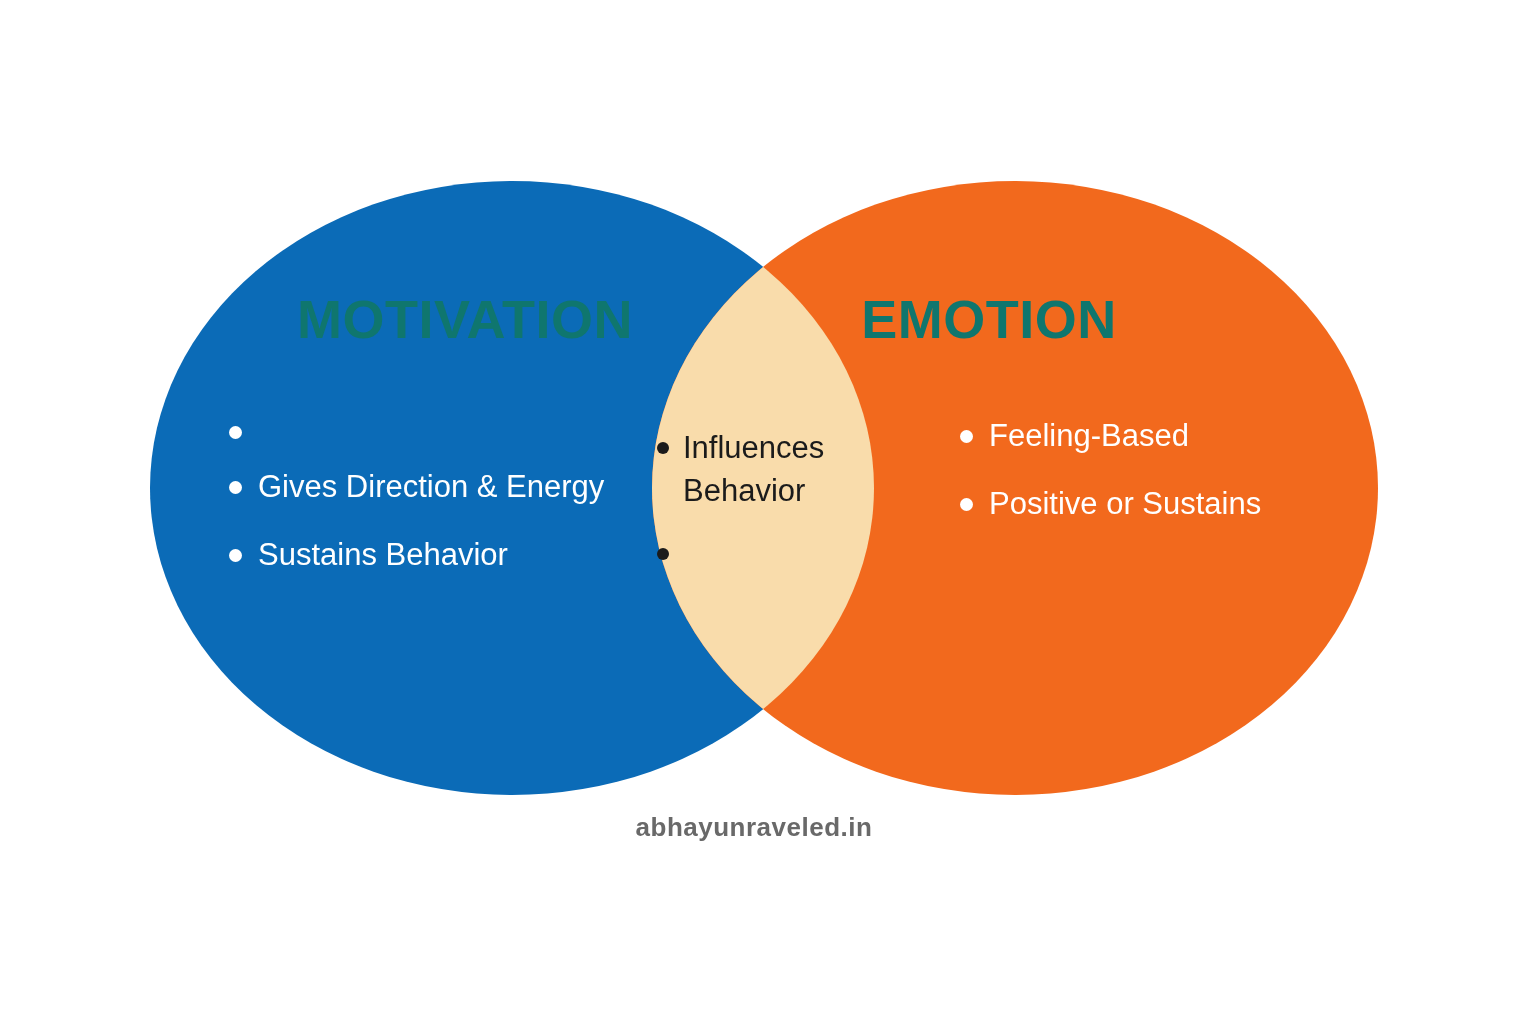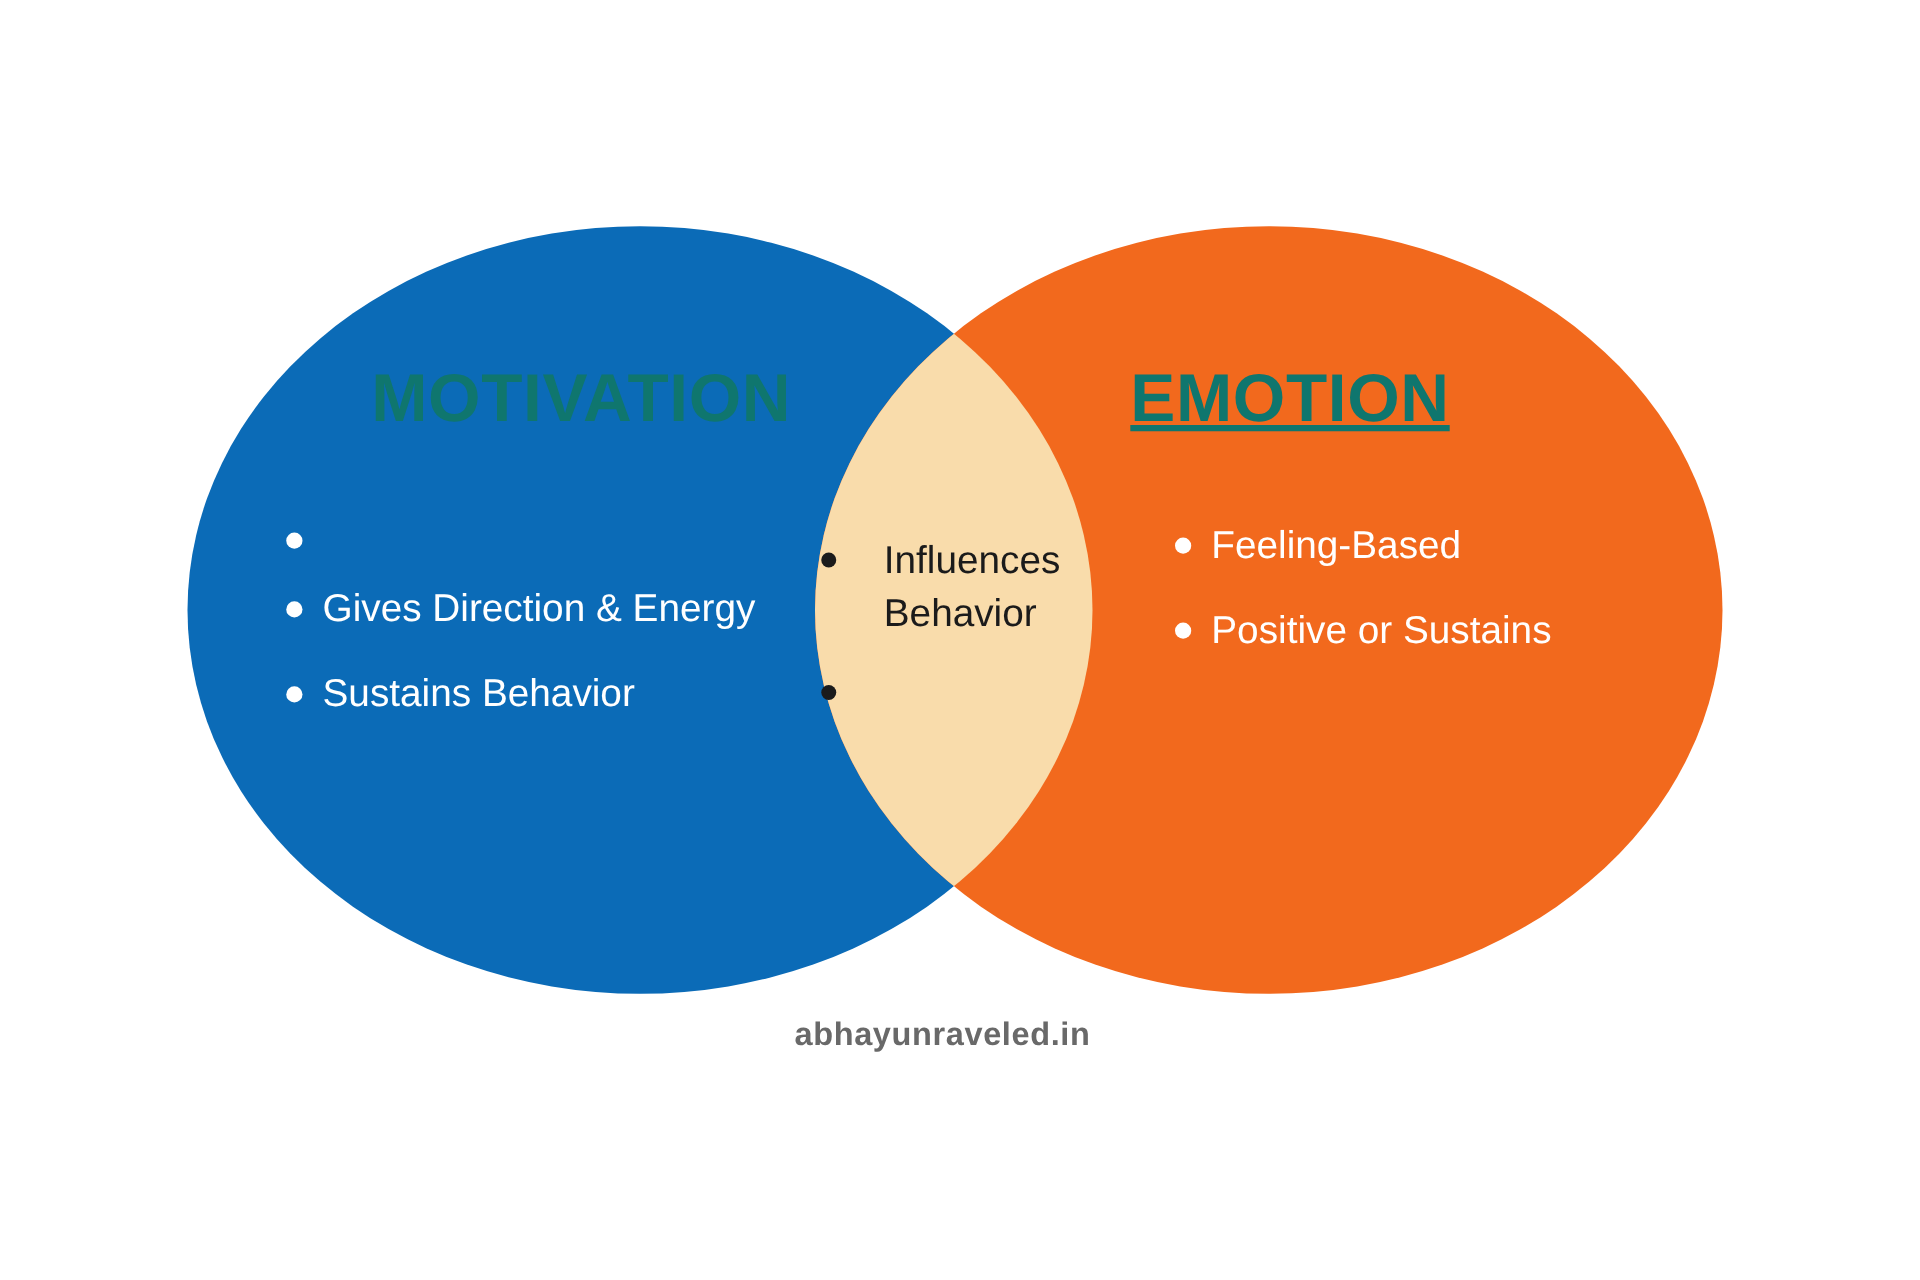--- a/index.html
+++ b/index.html
@@ -17,44 +17,44 @@
     position: absolute;
     font-size: 54px;
     font-weight: 700;
     letter-spacing: 0.5px;
     color: #0f766e;
     text-align: center;
     line-height: 60px;
     white-space: nowrap;
   }
   .title-motivation { left: 185px; top: 289px; width: 560px; }
-  .title-emotion    { left: 752px; top: 289px; width: 560px; text-decoration: underline; }
+  .title-emotion    { left: 709px; top: 289px; width: 560px; }
 
   .list { position: absolute; }
   .list-left   { left: 229px; top: 412px; }
-  .list-right  { left: 940px; top: 416px; }
+  .list-right  { left: 960px; top: 416px; }
   .list-center { left: 657px; top: 426px; width: 210px; }
 
   .item { display: flex; align-items: flex-start; margin-bottom: 28px; }
   .item:last-child { margin-bottom: 12px; }
 
   .dot {
     width: 13px; height: 13px; border-radius: 50%;
     background: #ffffff;
     flex: 0 0 13px;
     margin: 14px 16px 0 0;
   }
   .txt {
     font-size: 31px;
     line-height: 40px;
     color: #ffffff;
     white-space: nowrap;
   }
 
-  .list-center .item { margin-bottom: 20px; gap: 24px; }
+  .list-center .item { margin-bottom: 20px; }
   .list-center .dot {
     width: 12px; height: 12px; flex: 0 0 12px;
     background: #1b1b1b;
     margin: 16px 14px 0 0;
   }
   .list-center .txt {
     color: #1b1b1b;
     white-space: normal;
     width: 172px;
     line-height: 43px;

